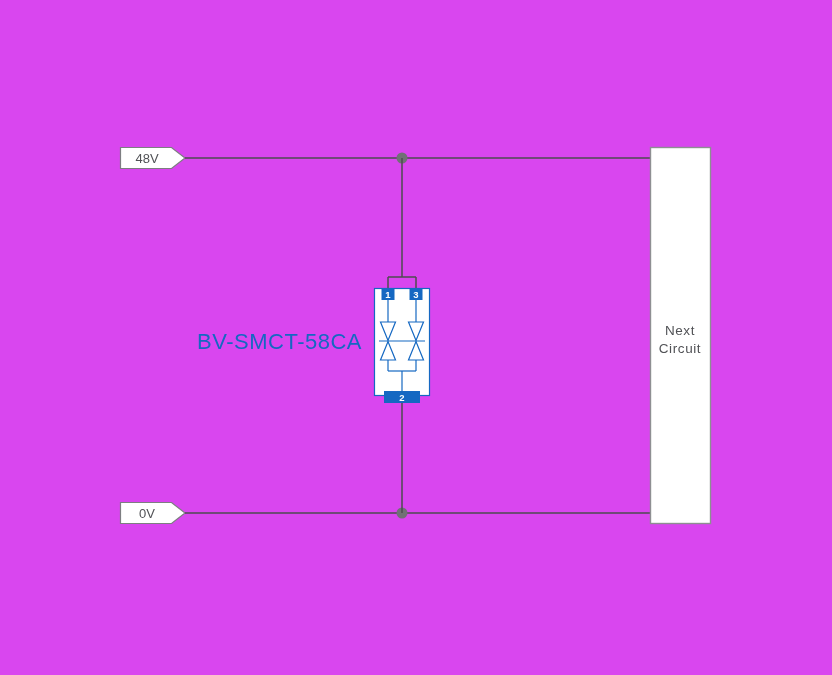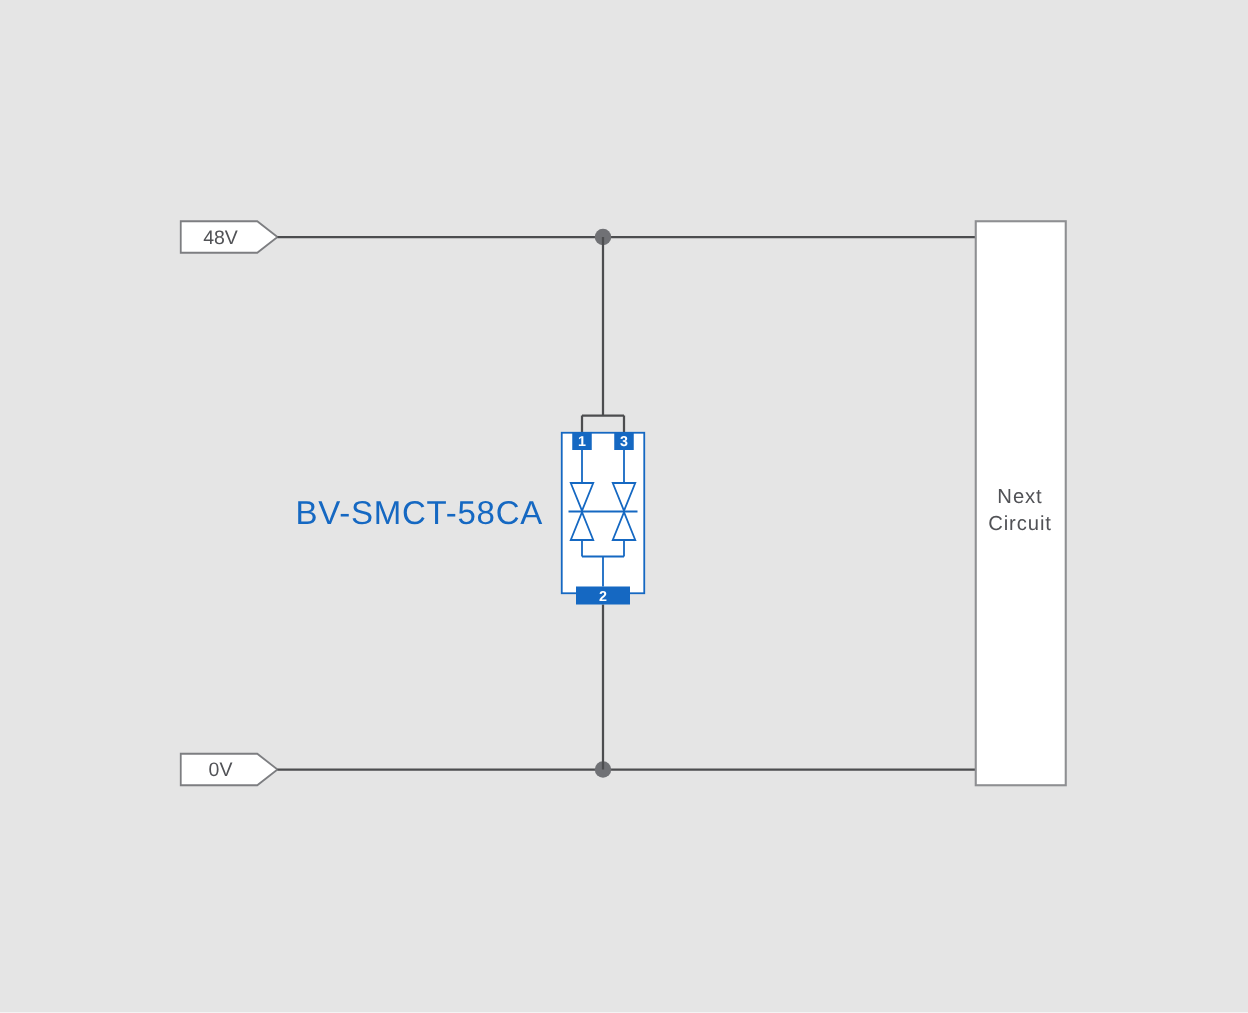--- a/index.html
+++ b/index.html
@@ -4,21 +4,21 @@
 <style>
   html, body {
     margin: 0;
     padding: 0;
     background: #ffffff;
   }
   .stage {
     position: relative;
     width: 832px;
     height: 675px;
-    background: #e5e5e5;
+    background: #d946ef;
     overflow: hidden;
     font-family: "Liberation Sans", sans-serif;
   }
   svg {
     display: block;
   }
   svg text {
     font-family: "Liberation Sans", sans-serif;
   }
   .wire {

